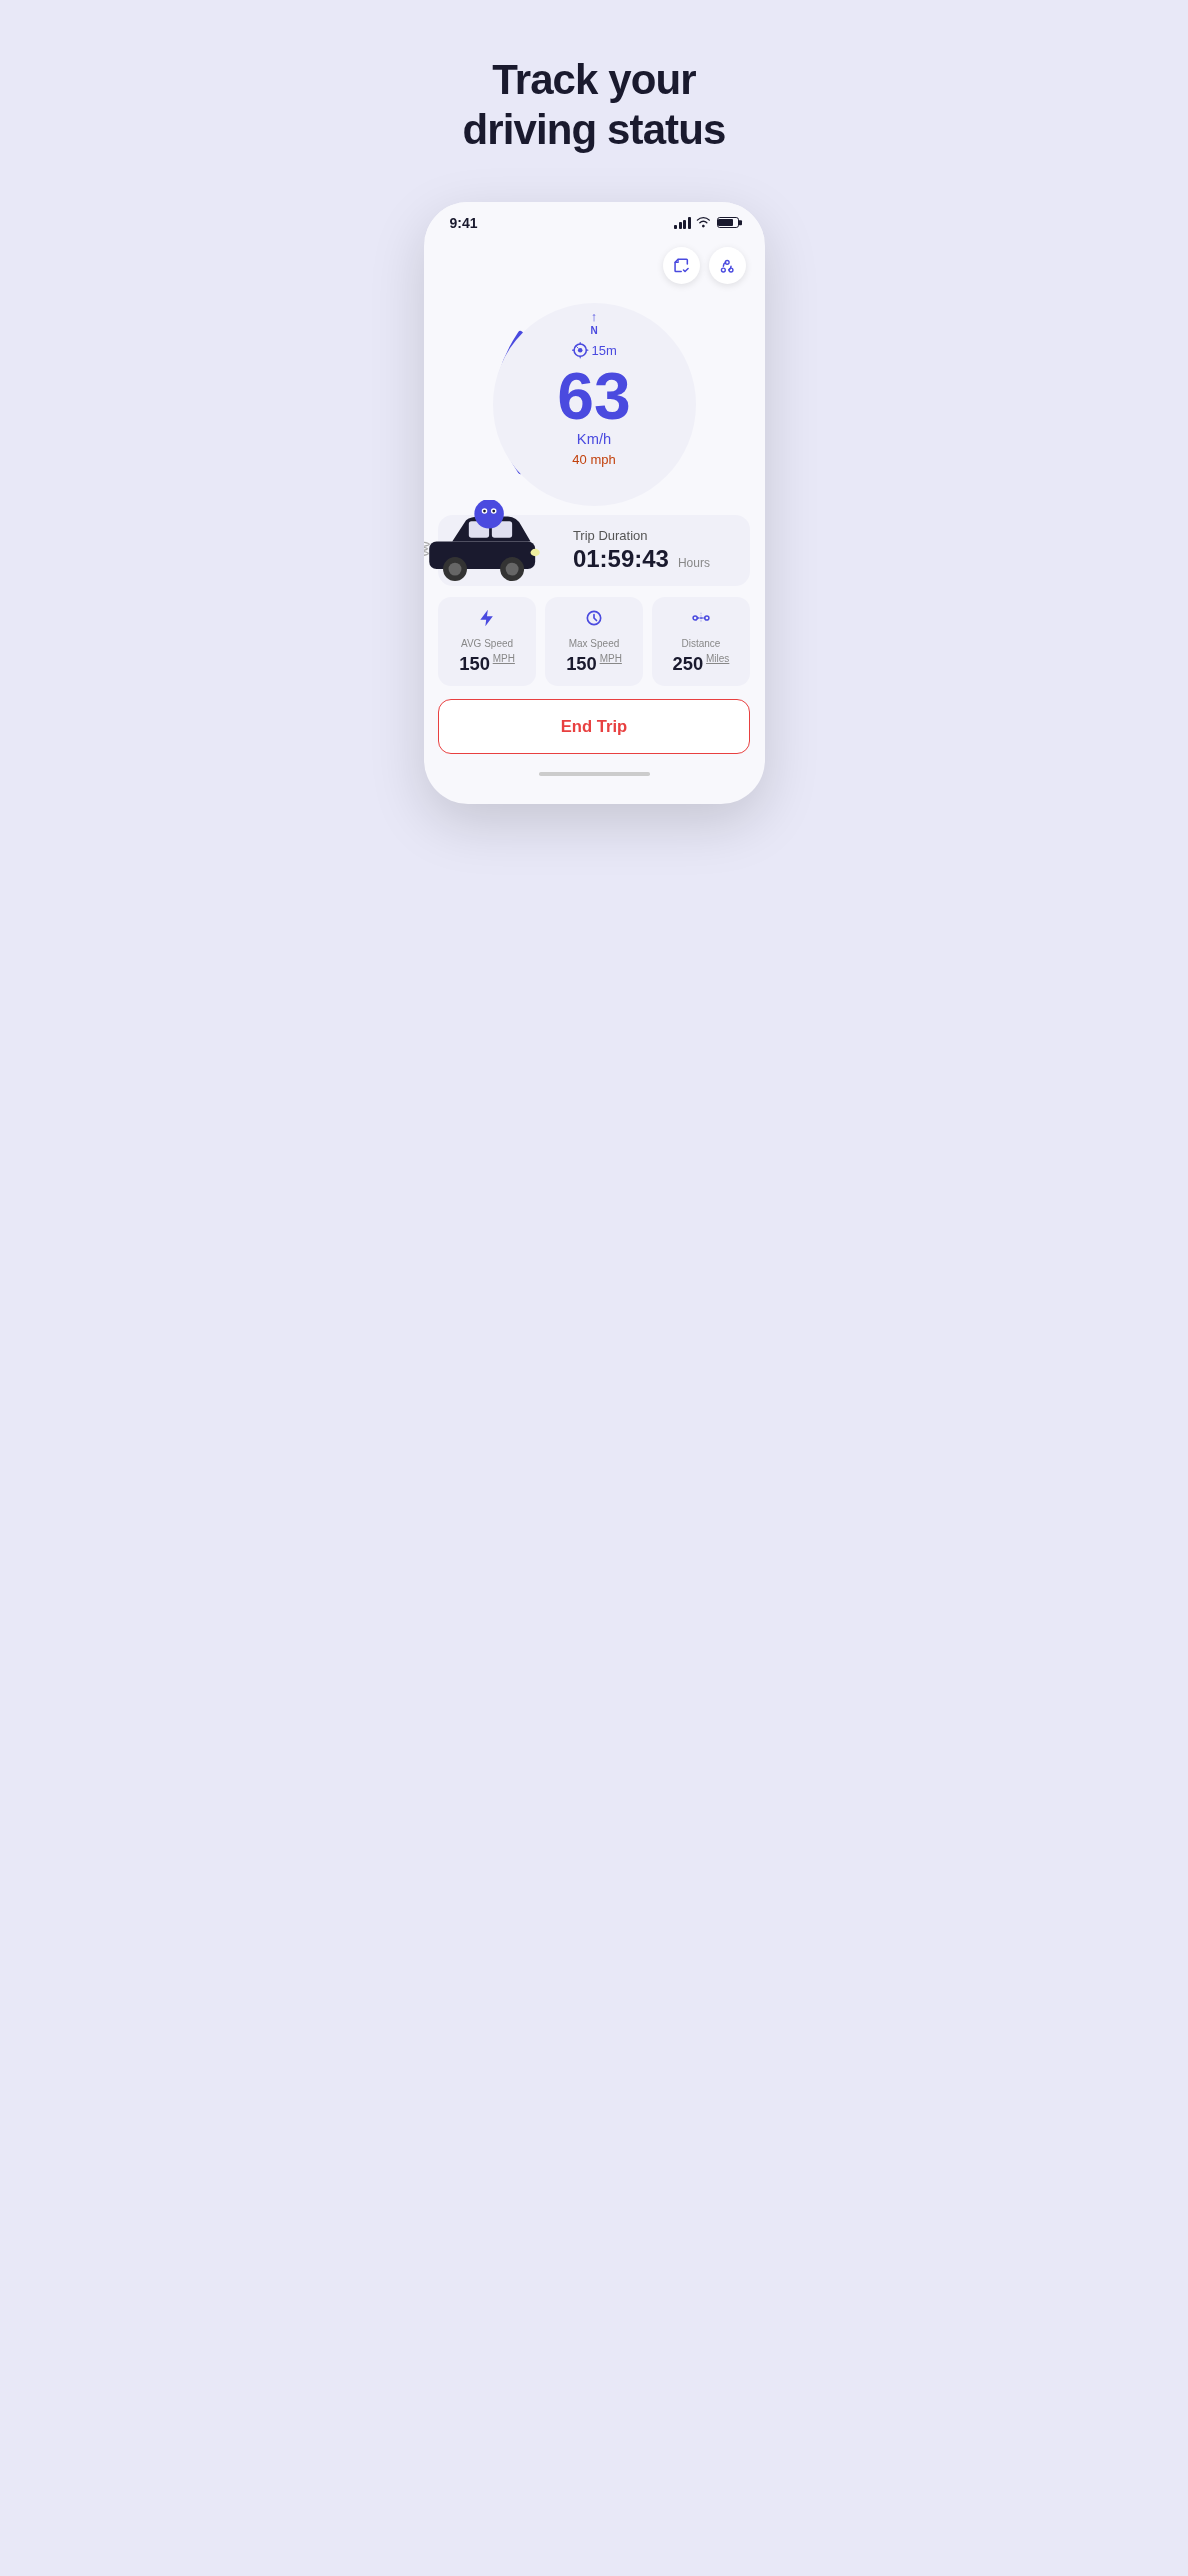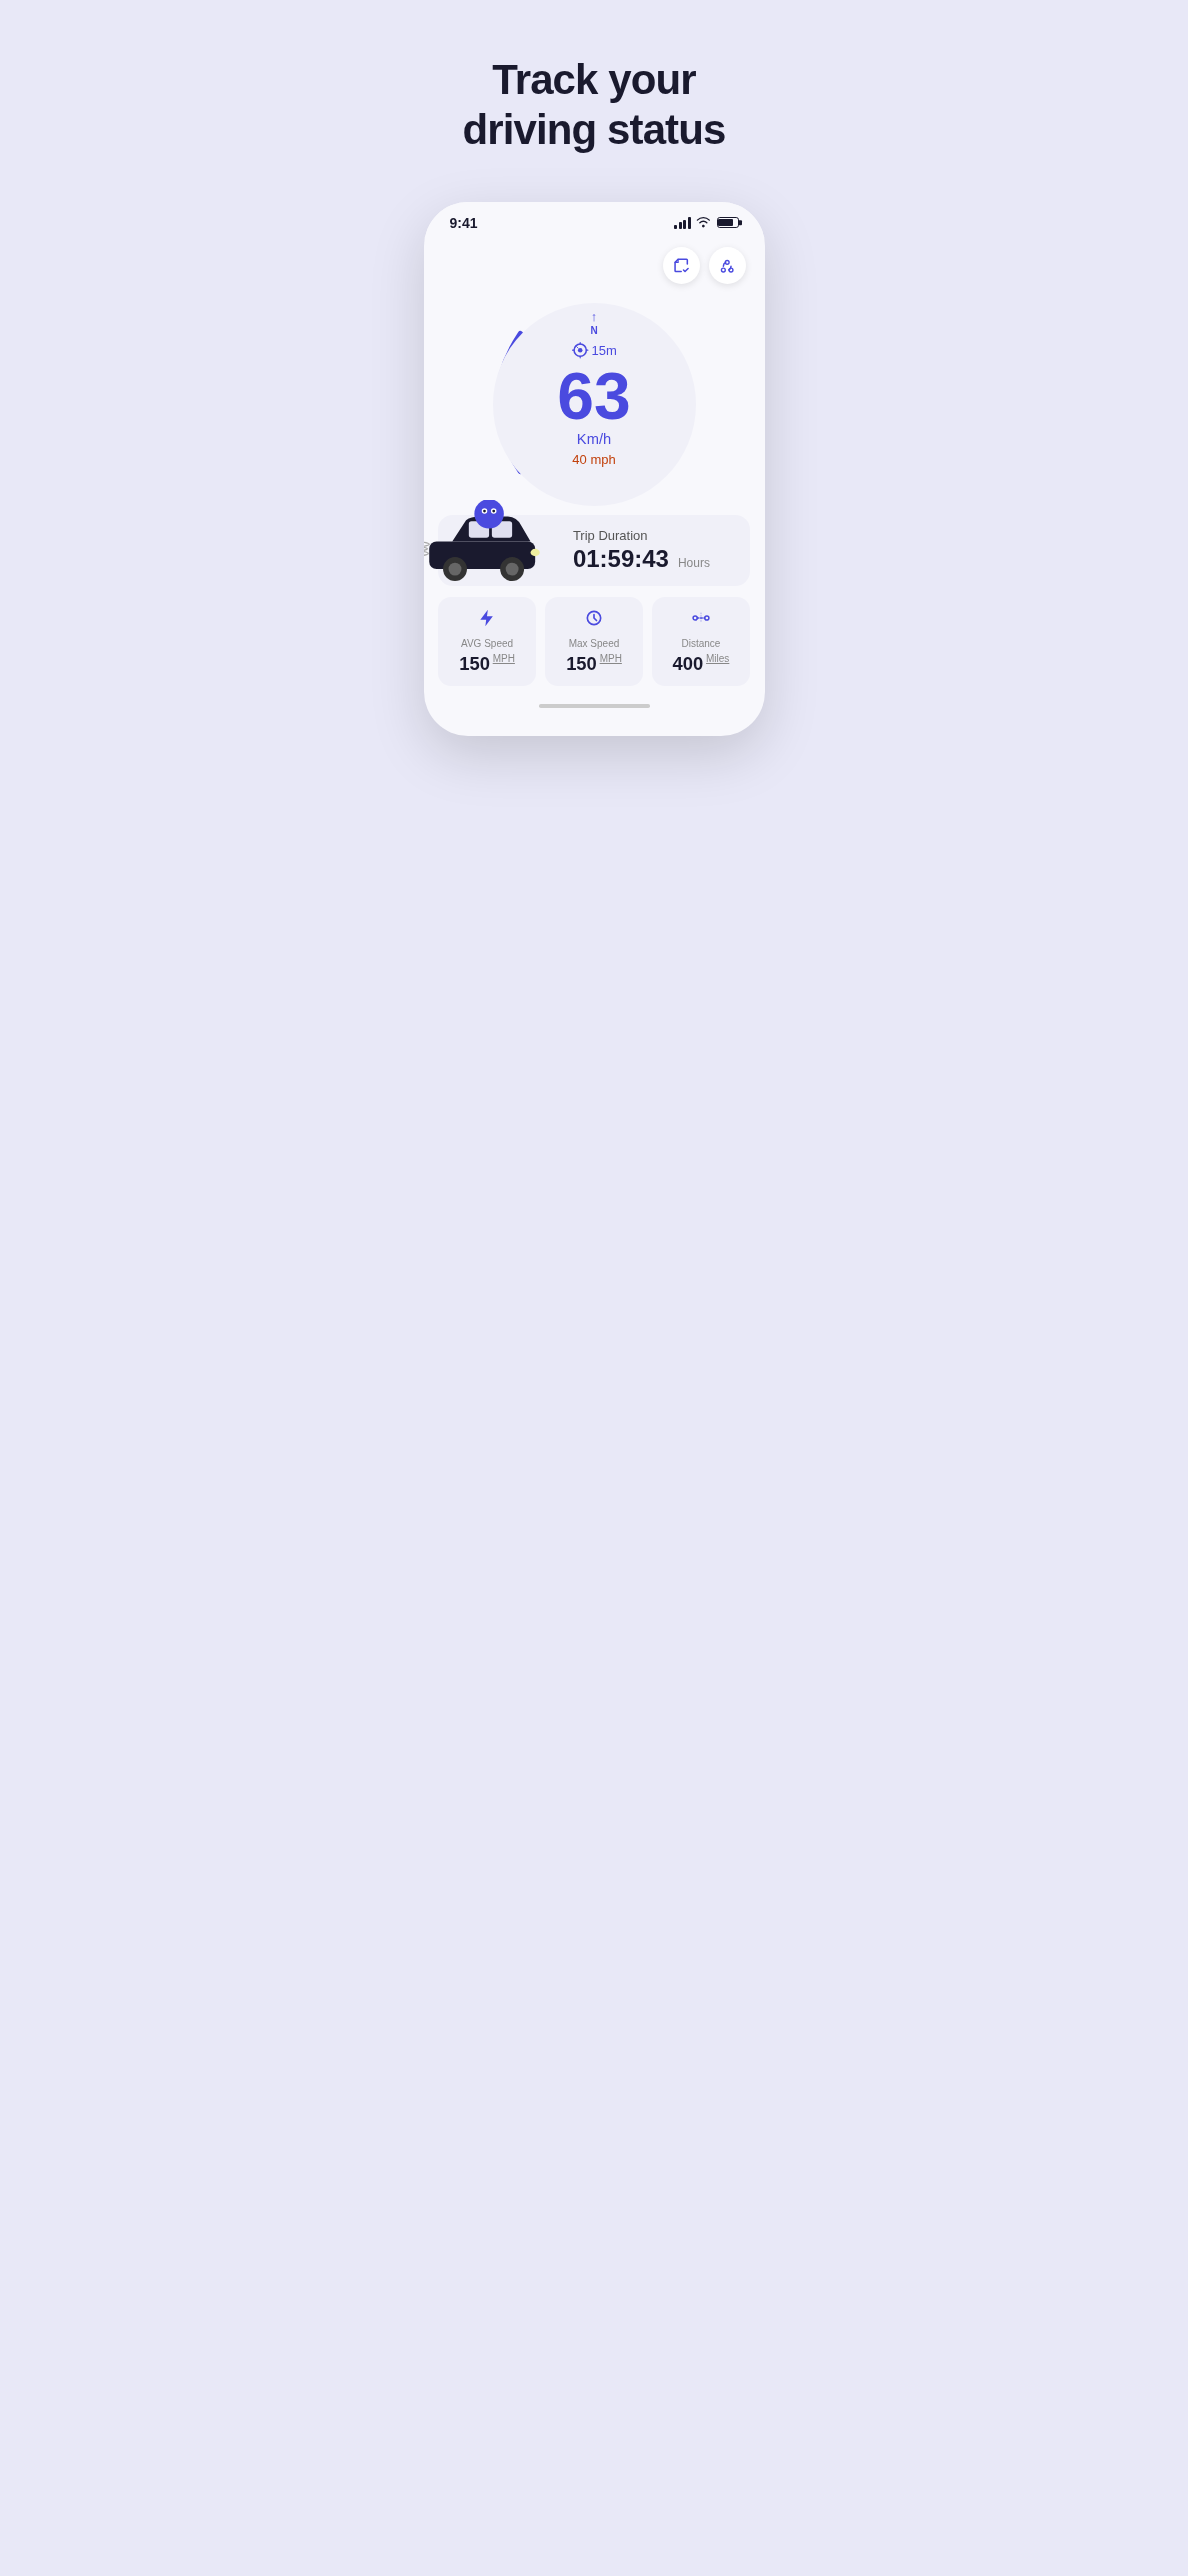--- a/index.html
+++ b/index.html
@@ -510,27 +510,28 @@
         <div class="stat-icon">
           <svg width="20" height="20" viewBox="0 0 24 24" fill="none">
             <circle cx="5" cy="12" r="2.5" stroke="#4a4adf" stroke-width="1.8"></circle>
             <circle cx="19" cy="12" r="2.5" stroke="#4a4adf" stroke-width="1.8"></circle>
             <path d="M7.5 12 L16.5 12" stroke="#4a4adf" stroke-width="1.8" stroke-linecap="round" stroke-dasharray="2 2"></path>
             <path d="M12 6 L12 18" stroke="#4a4adf" stroke-width="1" stroke-linecap="round" stroke-dasharray="1 2" opacity="0.5"></path>
           </svg>
         </div>
         <div class="stat-label">Distance</div>
         <div class="stat-value-row">
-          <span class="stat-number">400</span>
+          <span class="stat-number">250</span>
           <span class="stat-unit">Miles</span>
         </div>
       </div>
 
     </div>
 
     
+    <button class="end-trip-btn">End Trip</button>
 
     
     <div class="home-indicator"></div>
 
   </div>
 </div>
 
 
 </body></html>

